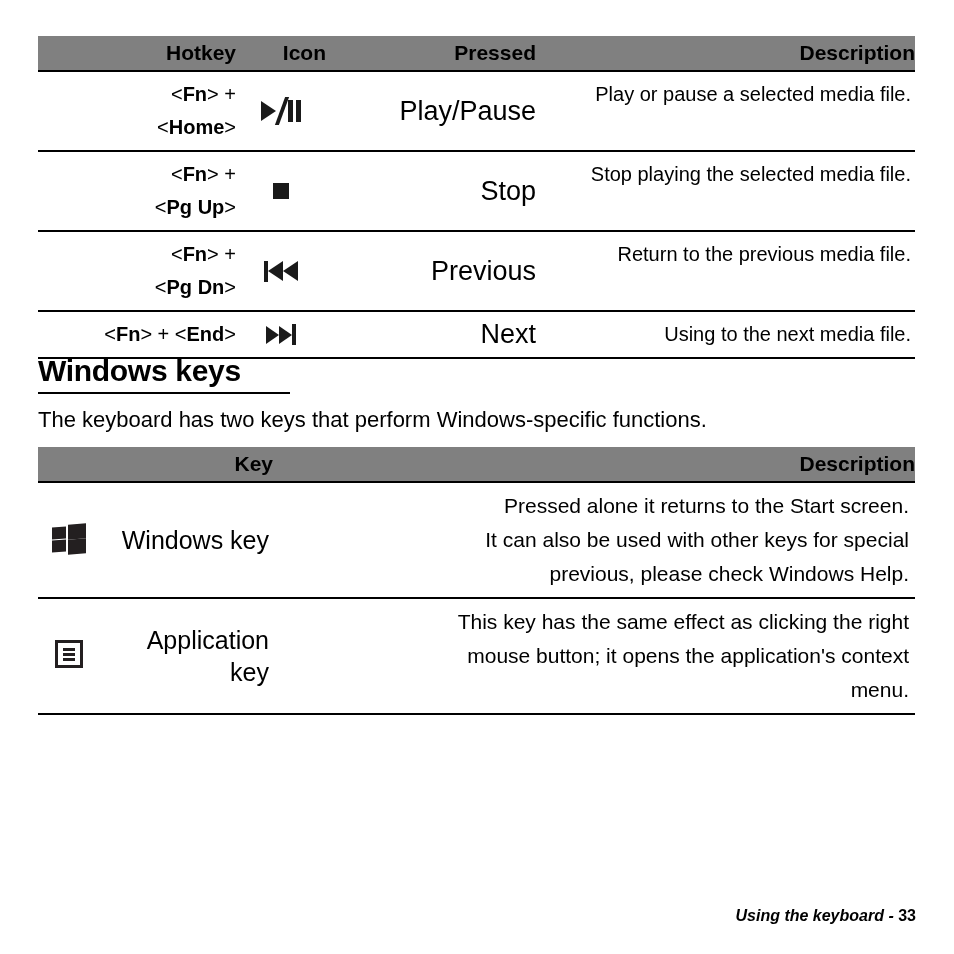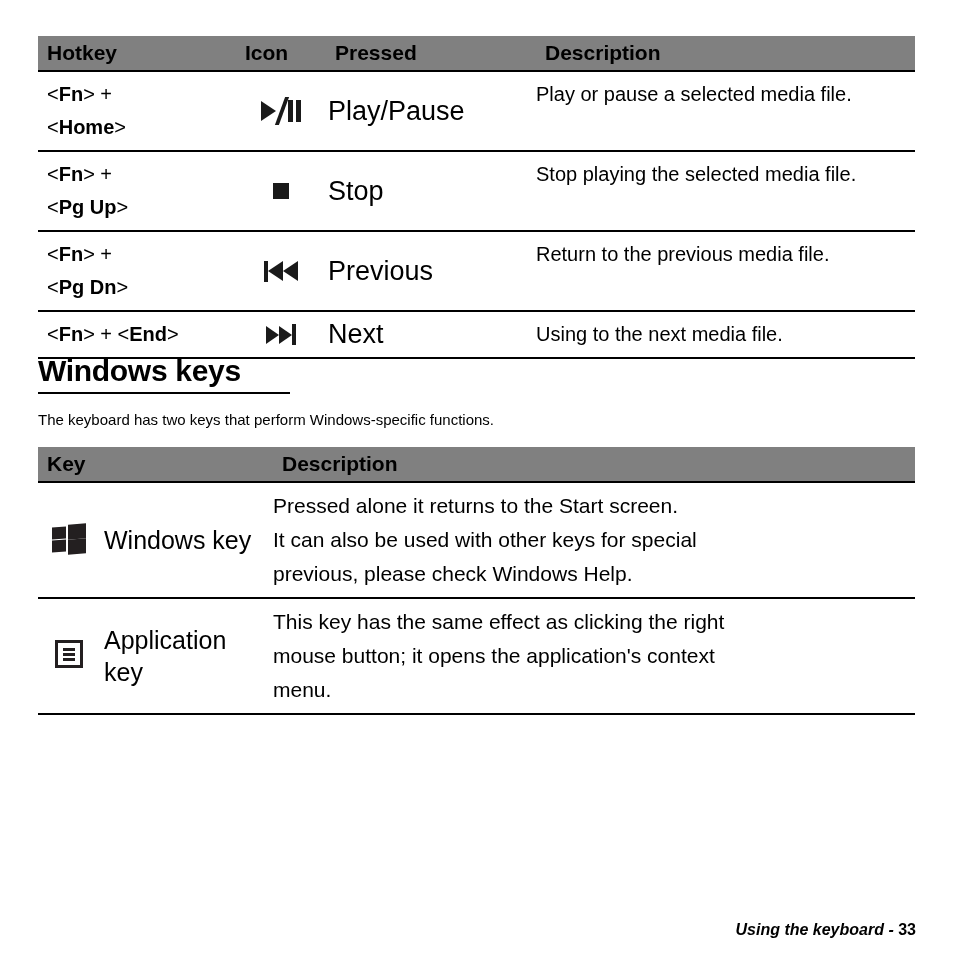--- a/index.html
+++ b/index.html
@@ -26,21 +26,21 @@
   
   .doc-table {
     position: absolute;
     border-collapse: collapse;
     table-layout: fixed;
   }
   .doc-table th,
   .doc-table td {
     padding: 0;
     vertical-align: top;
-    text-align: left;
+    text-align: right;
   }
   .thead-row th {
     background: #808080;
     color: #000000;
     font-size: 21px;
     font-weight: bold;
     height: 34px;
     line-height: 34px;
     padding: 0 0 0 9px;
     border: none;
@@ -163,21 +163,21 @@
     width: 252px;
     height: 2px;
     background: #000;
     margin-top: 2px;
   }
   #intro-paragraph {
     position: absolute;
     left: 38px;
     top: 406px;
     width: 877px;
-    font-size: 15px;
+    font-size: 22px;
     line-height: 28px;
   }
 
   
   #winkeys-table {
     left: 38px;
     top: 447px;
     width: 877px;
   }
   .col-keyicon { width: 62px; }
@@ -236,21 +236,21 @@
     display: block;
   }
   .app-key i.l1 { top: 5px; }
   .app-key i.l2 { top: 10px; }
   .app-key i.l3 { top: 15px; }
 
   
   #page-footer {
     position: absolute;
     right: 38px;
-    bottom: 15px;
+    bottom: 29px;
     font-size: 16px;
     font-style: italic;
     font-weight: bold;
     white-space: nowrap;
   }
   #page-footer .sep { font-style: italic; font-weight: bold; }
   #page-footer .pageno { font-style: normal; font-weight: bold; }
 </style>
 </head>
 <body>

